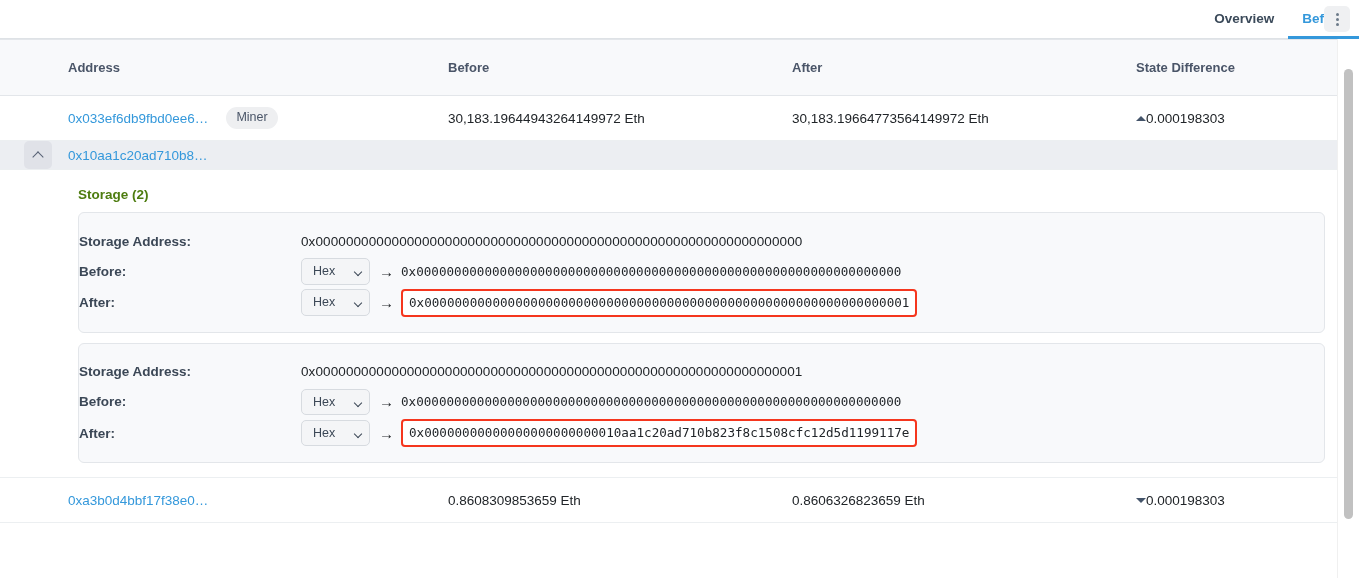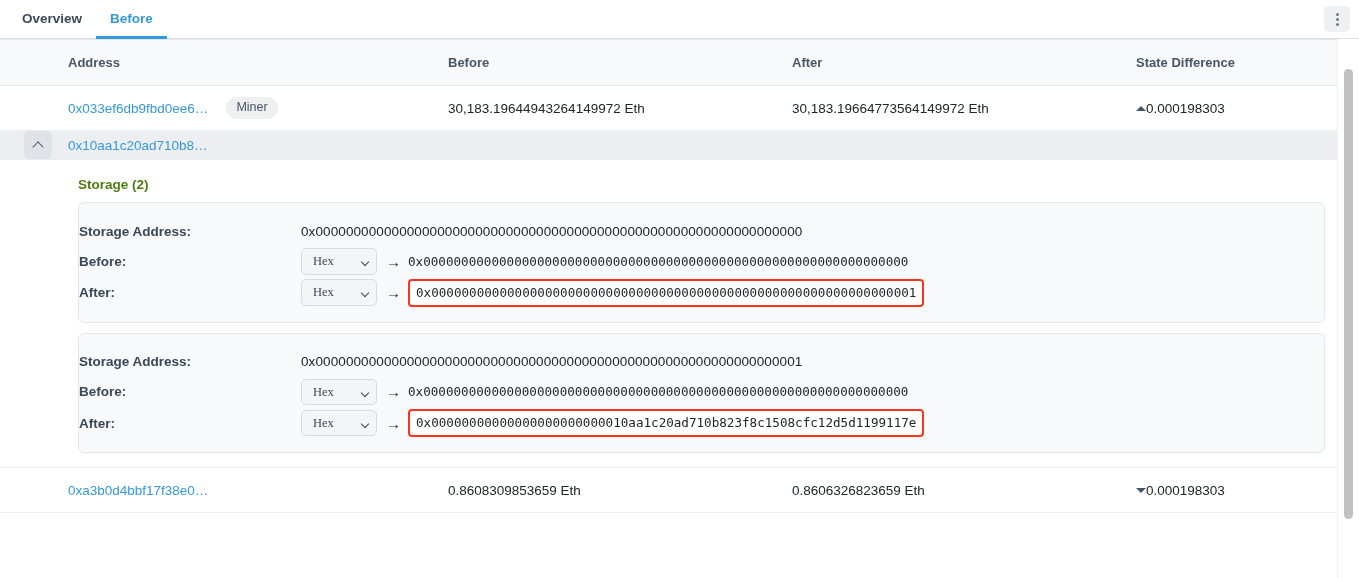--- a/index.html
+++ b/index.html
@@ -13,20 +13,21 @@
 
   
   .tabbar {
     position: relative;
     height: 39px;
     background: #ffffff;
     border-bottom: 1px solid #dee2e6;
     display: flex;
     align-items: flex-end;
     padding-left: 8px;
+    justify-content: flex-end;
   }
   .tab {
     font-size: 13.5px;
     font-weight: bold;
     color: #3b4a5a;
     padding: 0 14px 11px 14px;
     cursor: pointer;
     line-height: 1;
     border-bottom: 3px solid transparent;
     margin-bottom: -1px;
@@ -70,21 +71,21 @@
 
   .tbl thead th {
     background: #f8f9fb;
     border-top: 1px solid #e3e6ea;
     border-bottom: 1px solid #e3e6ea;
     font-size: 13px;
     font-weight: bold;
     color: #4a5568;
     text-align: left;
     padding: 12px 0 12px 0;
-    height: 46px;
+    height: 56px;
   }
   .c-gut  { width: 68px; }
   .c-addr { width: 380px; }
   .c-bef  { width: 344px; }
   .c-aft  { width: 344px; }
   .c-diff { width: 201px; }
 
   .tbl tbody td {
     font-size: 13.5px;
     color: #212529;
@@ -179,24 +180,24 @@
     font-size: 13.5px;
     color: #212529;
     letter-spacing: 0.1px;
   }
   .hex-select {
     appearance: none;
     -webkit-appearance: none;
     background: #f4f5f7;
     border: 1px solid #d7dbe0;
     border-radius: 5px;
-    font-family: Liberation Serif, serif;
+    font-family: Liberation Sans, sans-serif;
     font-size: 12.5px;
     color: #3b4756;
-    padding: 6px 22px 6px 11px;
+    padding: 6px 10px 6px 11px;
     cursor: pointer;
     line-height: 1;
   }
   .sel-wrap { position: relative; display: inline-block; }
   .sel-wrap .chev-dn {
     position: absolute;
     right: 9px; top: 11px;
     width: 6px; height: 6px;
     border-right: 1.6px solid #3b4756;
     border-bottom: 1.6px solid #3b4756;

